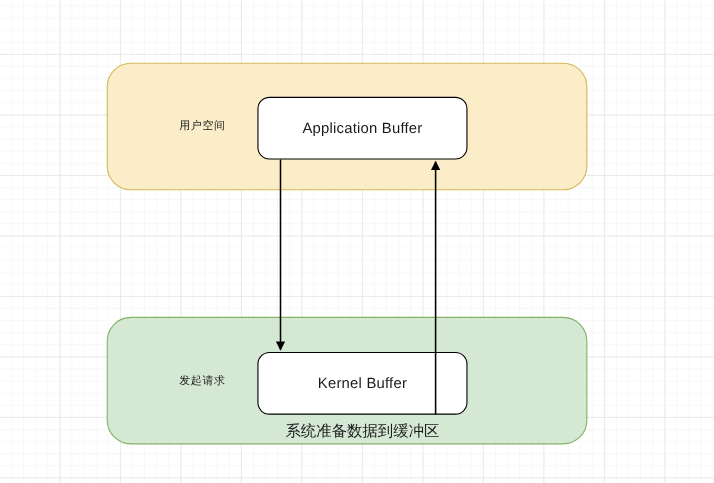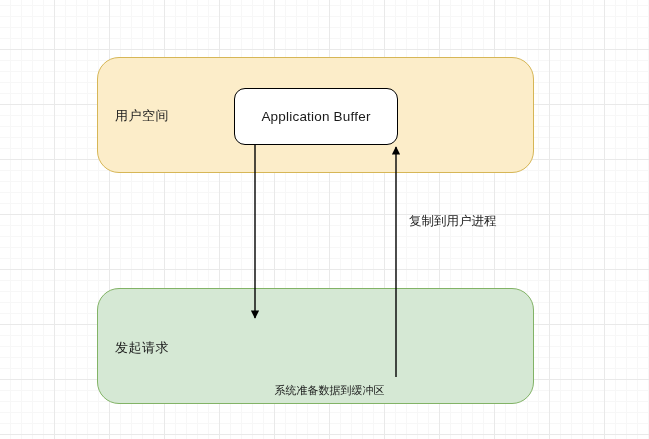--- a/index.html
+++ b/index.html
@@ -51,39 +51,40 @@
     left: 97px;
     top: 288px;
     width: 437px;
     height: 116px;
     background: #d5e8d4;
     border-color: #82b366;
   }
 
   .zone-label {
     position: absolute;
-    font-size: 13px;
+    font-size: 10px;
     color: #1a1a1a;
     letter-spacing: 0.5px;
     white-space: nowrap;
+    margin-left: 48px;
   }
   .zone-label-user {
     left: 115px;
     top: 107px;
   }
   .zone-label-kernel {
     left: 115px;
     top: 339px;
   }
 
   
   .buffer-box {
     position: absolute;
     box-sizing: border-box;
-    width: 164px;
+    width: 191px;
     height: 57px;
     background: #ffffff;
     border: 1.4px solid #000000;
     border-radius: 11px;
     display: flex;
     align-items: center;
     justify-content: center;
   }
   .buffer-box span {
     font-size: 13.5px;
@@ -126,54 +127,56 @@
     left: 409px;
     top: 212px;
   }
 
   .caption {
     position: absolute;
     left: 234px;
     top: 383px;
     width: 191px;
     text-align: center;
-    font-size: 11px;
+    font-size: 14px;
     color: #1a1a1a;
     white-space: nowrap;
   }
 </style>
 </head>
 <body>
 
 <div id="canvas">
 
   <div class="zone zone-user"></div>
   <div class="zone-label zone-label-user">用户空间</div>
 
   <div class="zone zone-kernel"></div>
   <div class="zone-label zone-label-kernel">发起请求</div>
 
   <div class="buffer-box buffer-app">
     <span>Application Buffer</span>
   </div>
 
+  <div class="buffer-box buffer-kernel">
+    <span>Kernel Buffer</span>
+  </div>
 
   <svg id="arrow-layer" viewBox="0 0 649 439" width="649" height="439">
     <defs>
       <marker id="head-down" viewBox="0 0 10 10" refX="9" refY="5" markerWidth="6" markerHeight="6" orient="auto-start-reverse">
         <path d="M 0 0 L 10 5 L 0 10 z" fill="#000000"></path>
       </marker>
       <marker id="head-up" viewBox="0 0 10 10" refX="9" refY="5" markerWidth="6" markerHeight="6" orient="auto-start-reverse">
         <path d="M 0 0 L 10 5 L 0 10 z" fill="#000000"></path>
       </marker>
     </defs>
 
     <line x1="255" y1="145" x2="255" y2="318" stroke="#000000" stroke-width="1.4" marker-end="url(#head-down)"></line>
 
     <line x1="396" y1="377" x2="396" y2="147" stroke="#000000" stroke-width="1.4" marker-end="url(#head-up)"></line>
   </svg>
 
 
-  <div class="edge-label edge-label-copy">复制到用户进程</div>
 
   <div class="caption">系统准备数据到缓冲区</div>
 
 </div>
 
 </body></html>

